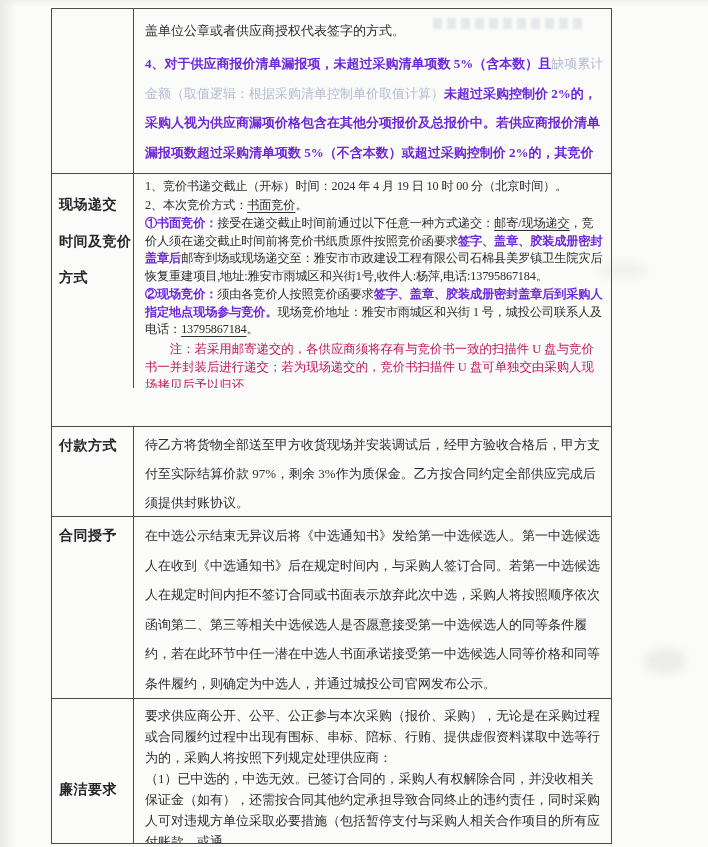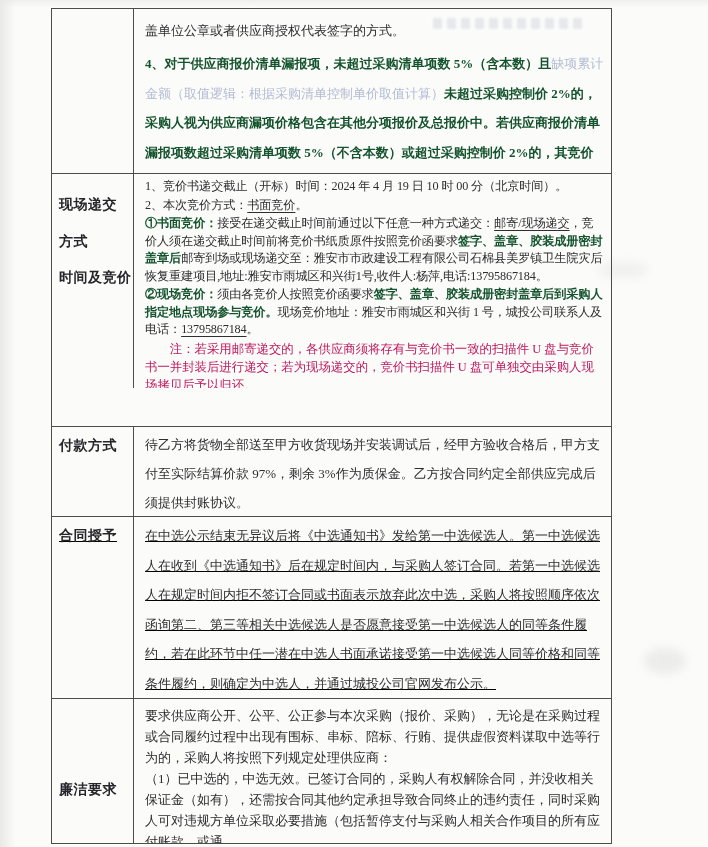--- a/index.html
+++ b/index.html
@@ -22,21 +22,21 @@
   .smudge-b{right:60px;top:262px;width:50px;height:16px;background:#f0f0ee;}
 
   
   .doc-table{position:absolute;left:51px;top:8px;width:561px;height:836px;
     box-sizing:border-box;border:1.4px solid #4c4c4e;display:flex;flex-direction:column;}
   .t-row{display:flex;box-sizing:border-box;border-top:1.2px solid #4c4c4e;overflow:hidden;}
   .t-row:first-child{border-top:none;}
   .row-1{height:164px;}
   .row-2{height:215px;}
   .row-3{height:90px;margin-top:38px;}
-  .row-4{height:182px;text-decoration:underline;}
+  .row-4{height:182px;}
   .row-5{flex:1;}
 
   .cell-label{width:82px;flex:none;box-sizing:border-box;border-right:1.2px solid #4c4c4e;
     padding:9px 2px 0 7px;font-size:14px;font-weight:600;color:#26262a;
     letter-spacing:.5px;overflow:hidden;}
   .row-2 .cell-label{padding-top:13px;}
   .row-2 .label-line{line-height:36.5px;}
   .row-3 .cell-label,.row-4 .cell-label{padding-top:8px;}
   .row-5 .cell-label{padding-top:80px;}
   .label-line{line-height:22px;white-space:nowrap;}
@@ -48,21 +48,21 @@
   .row-3 .cell-content{line-height:29px;padding-top:3px;}
   .row-4 .cell-content{line-height:29.6px;padding-top:4px;}
   .row-5 .cell-content{line-height:21px;padding-top:6px;}
 
   .para{margin:0;}
   .row-1 .para + .para{margin-top:4px;}
   .row-2 .para + .para{margin-top:1px;}
   .row-5 .para + .para{margin-top:0;}
   .para.note{color:#be185d;line-height:18.4px;margin-top:5px;font-size:12.4px;letter-spacing:0;}
   .para.indent{text-indent:2em;}
-  .seg-bold{font-weight:700;color:#14532d;}
+  .seg-bold{font-weight:700;color:#6d28d9;}
   .seg-underline{text-decoration:underline;text-underline-offset:2.5px;}
   .seg-accent{color:#b1bbd2;font-weight:400;}
 </style>
 </head>
 <body>
 
 <div class="page">
 
   <div class="edge-top"></div>
   <div class="edge-left"></div>
@@ -75,22 +75,22 @@
       <div class="cell-label"></div>
       <div class="cell-content">
           <p class="para"><span class="">盖单位公章或者供应商授权代表签字的方式。</span></p>
           <p class="para"><span class="seg-bold">4、对于供应商报价清单漏报项，未超过采购清单项数 5%（含本数）且</span><span class="seg-accent">缺项累计金额</span><span class="seg-accent">（取值逻辑：根据采购清单控制单价取值计算）</span><span class="seg-bold">未超过采购控制价 2%的，采购人视为供应商漏项价格包含在其他分项报价及总报价中。若供应商报价清单漏报项数超过采购清单项数 5%（不含本数）或超过采购控制价 2%的，其竞价文件无效。</span></p>
         </div>
     </div>
 
     <div class="t-row row-2">
       <div class="cell-label">
           <div class="label-line">现场递交</div>
+          <div class="label-line">时间及竞价</div>
           <div class="label-line">方式</div>
-          <div class="label-line">时间及竞价</div>
         </div>
       <div class="cell-content">
           <p class="para"><span class="">1、竞价书递交截止（开标）时间：2024 年 4 月 19 日 10 时 00 分（北京时间）。</span></p>
           <p class="para"><span class="">2、本次竞价方式：</span><span class="seg-underline">书面竞价</span><span class="">。</span></p>
           <p class="para"><span class="seg-bold">①书面竞价：</span><span class="">接受在递交截止时间前通过以下任意一种方式递交：</span><span class="seg-underline">邮寄/现场递交</span><span class="">，竞价人须在递交截止时间前将竞价书纸质原件按照竞价函要求</span><span class="seg-bold">签字、盖章、胶装成册密封盖章后</span><span class="">邮寄到场或现场递交至：雅安市市政建设工程有限公司石棉县美罗镇卫生院灾后恢复重建项目,地址:雅安市雨城区和兴街1号,收件人:杨萍,电话:13795867184。</span></p>
           <p class="para"><span class="seg-bold">②现场竞价：</span><span class="">须由各竞价人按照竞价函要求</span><span class="seg-bold">签字、盖章、胶装成册密封盖章后到采购人指定地点现场参与竞价。</span><span class="">现场竞价地址：雅安市雨城区和兴街 1 号，城投公司联系人及电话：</span><span class="seg-underline">13795867184</span><span class="">。</span></p>
           <p class="para note indent"><span class="">注：若采用邮寄递交的，各供应商须将存有与竞价书一致的扫描件 U 盘与竞价书一并封装后进行递交；若为现场递交的，竞价书扫描件 U 盘可单独交由采购人现场拷贝后予以归还。</span></p>
         </div>
     </div>
 

